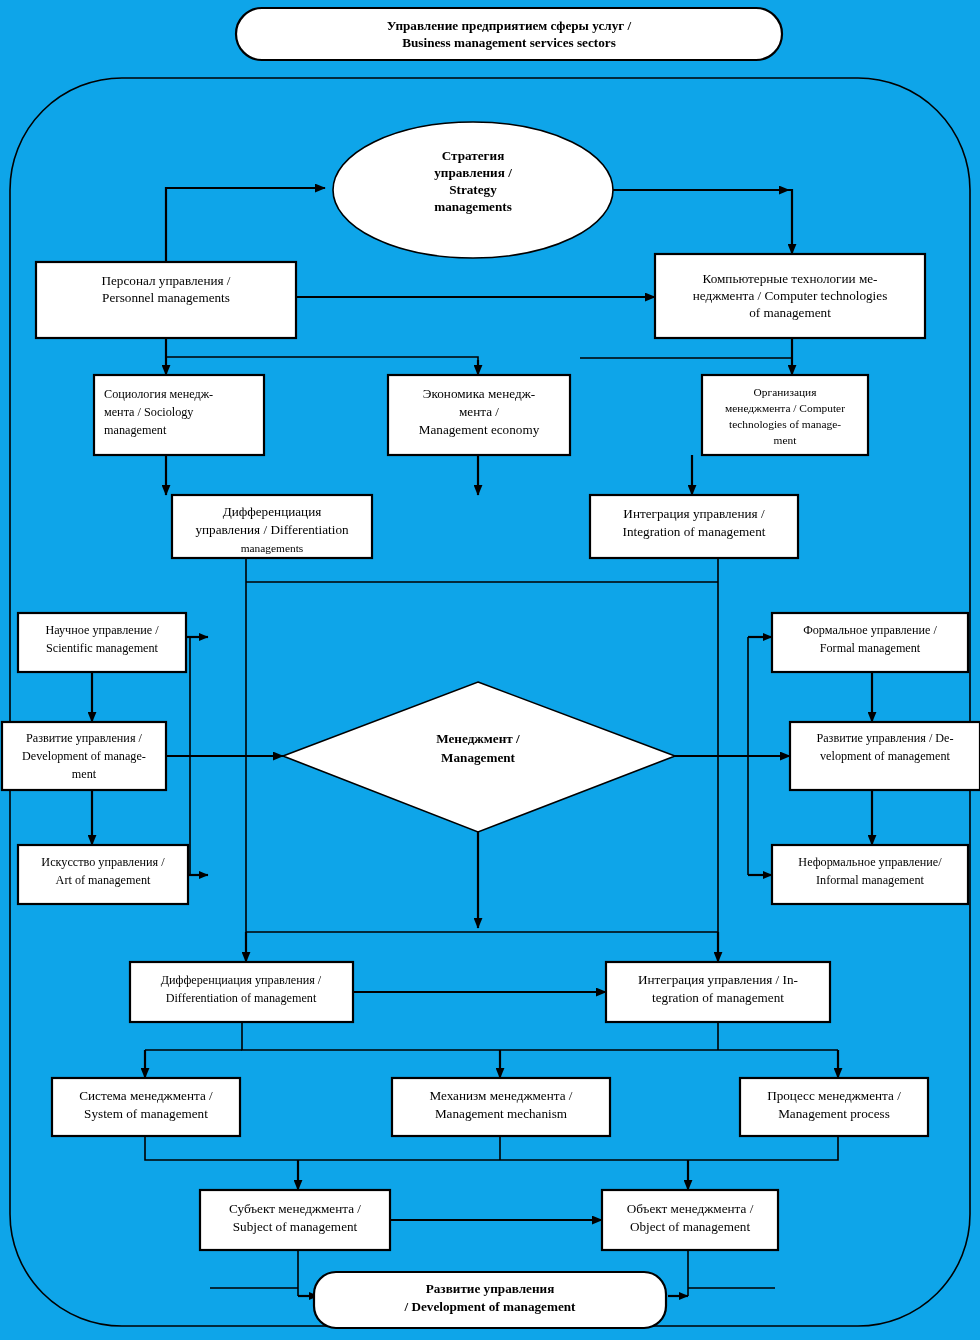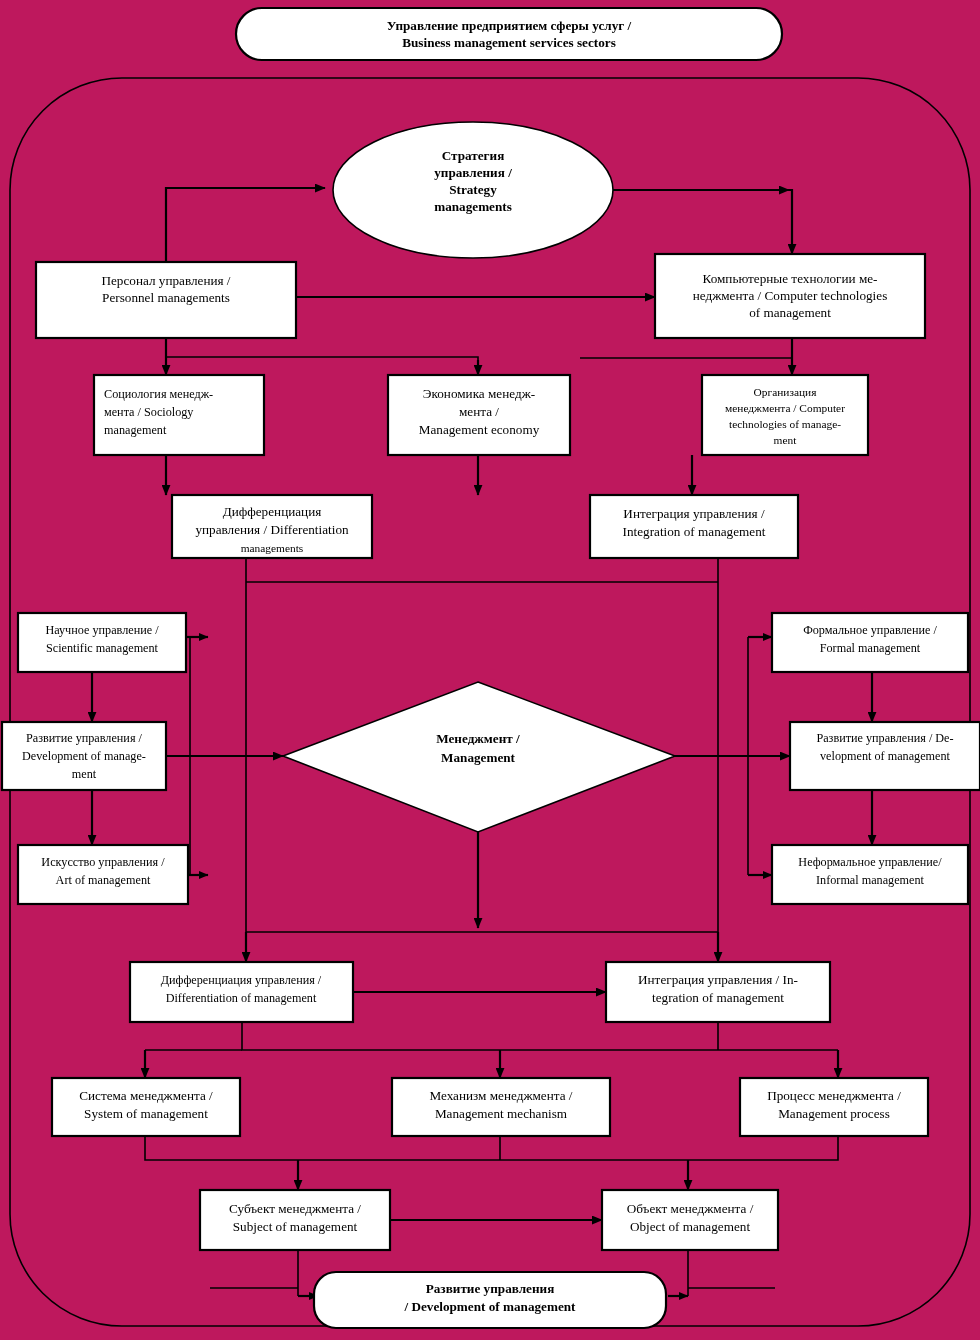--- a/index.html
+++ b/index.html
@@ -1,17 +1,17 @@
 <!DOCTYPE html>
 <html><head>
 <meta charset="utf-8">
 <style>
   html,body{margin:0;padding:0;background:#ffffff;}
   body{width:980px;height:1340px;font-family:"Liberation Serif",serif;}
-  #stage{position:relative;width:980px;height:1340px;overflow:hidden;background:#be185d;}
+  #stage{position:relative;width:980px;height:1340px;overflow:hidden;background:#0ea5e9;}
   svg#diagram{position:absolute;left:0;top:0;width:980px;height:1340px;}
   .outer{fill:none;stroke:#000000;stroke-width:1.6;}
   .titlebox{fill:#ffffff;stroke:#000000;stroke-width:2.2;}
   .box{fill:#ffffff;stroke:#000000;stroke-width:2.2;}
   .ell{fill:#ffffff;stroke:#000000;stroke-width:1.6;}
   .diam{fill:#ffffff;stroke:#000000;stroke-width:1.6;}
   .ln{stroke:#000000;stroke-width:2.2;fill:none;}
   .lnthin{stroke:#000000;stroke-width:1.6;fill:none;}
   .lbl{font-family:"Liberation Serif",serif;font-size:13.2px;fill:#000;}
   .lbl.sm{font-size:12.2px;}

